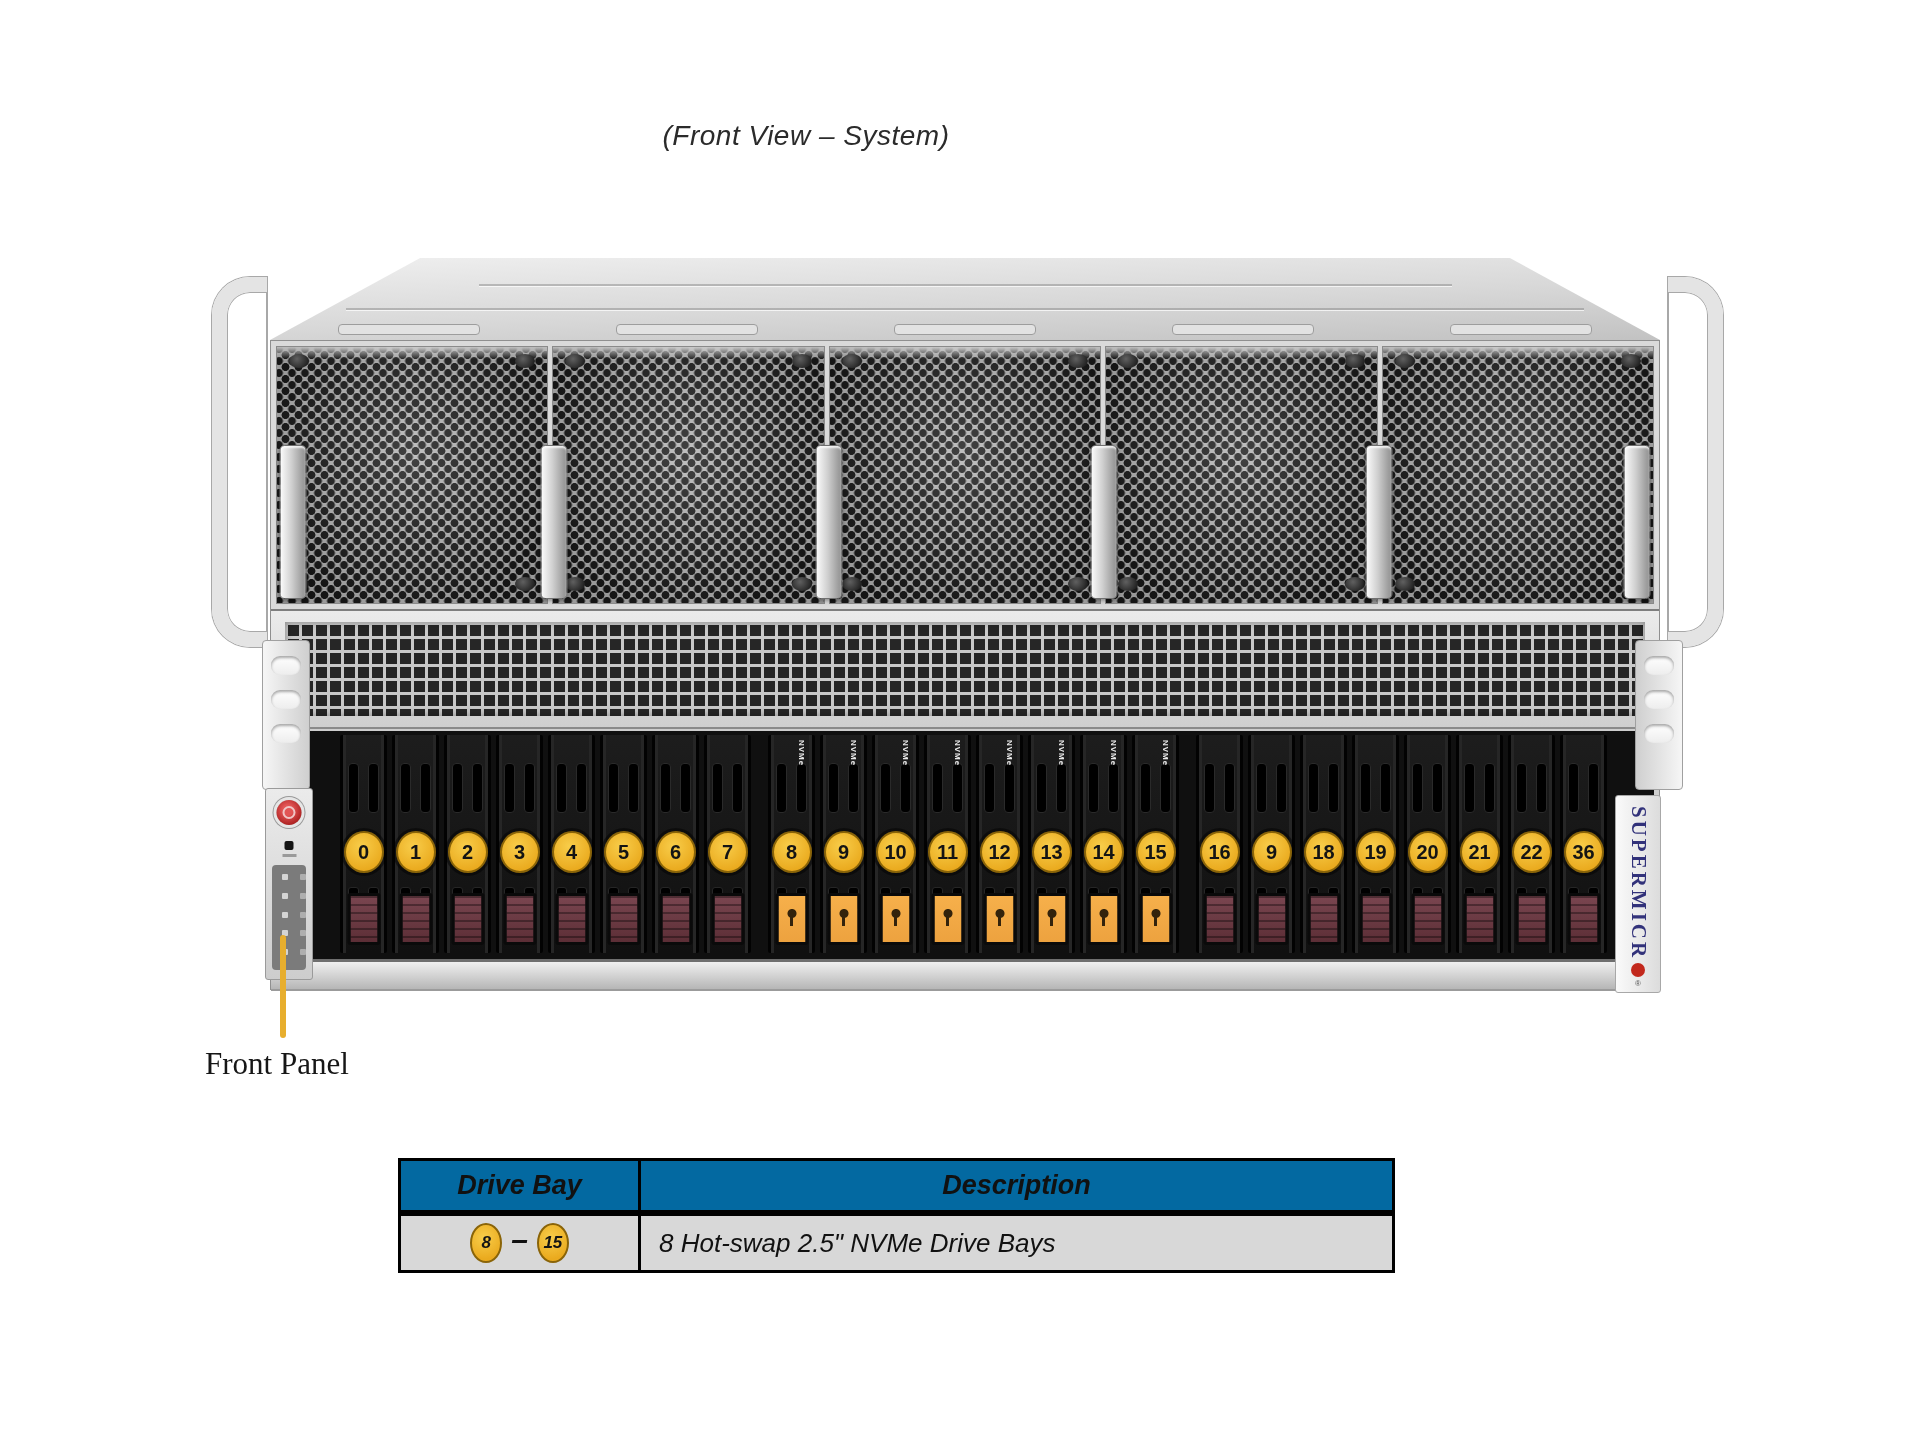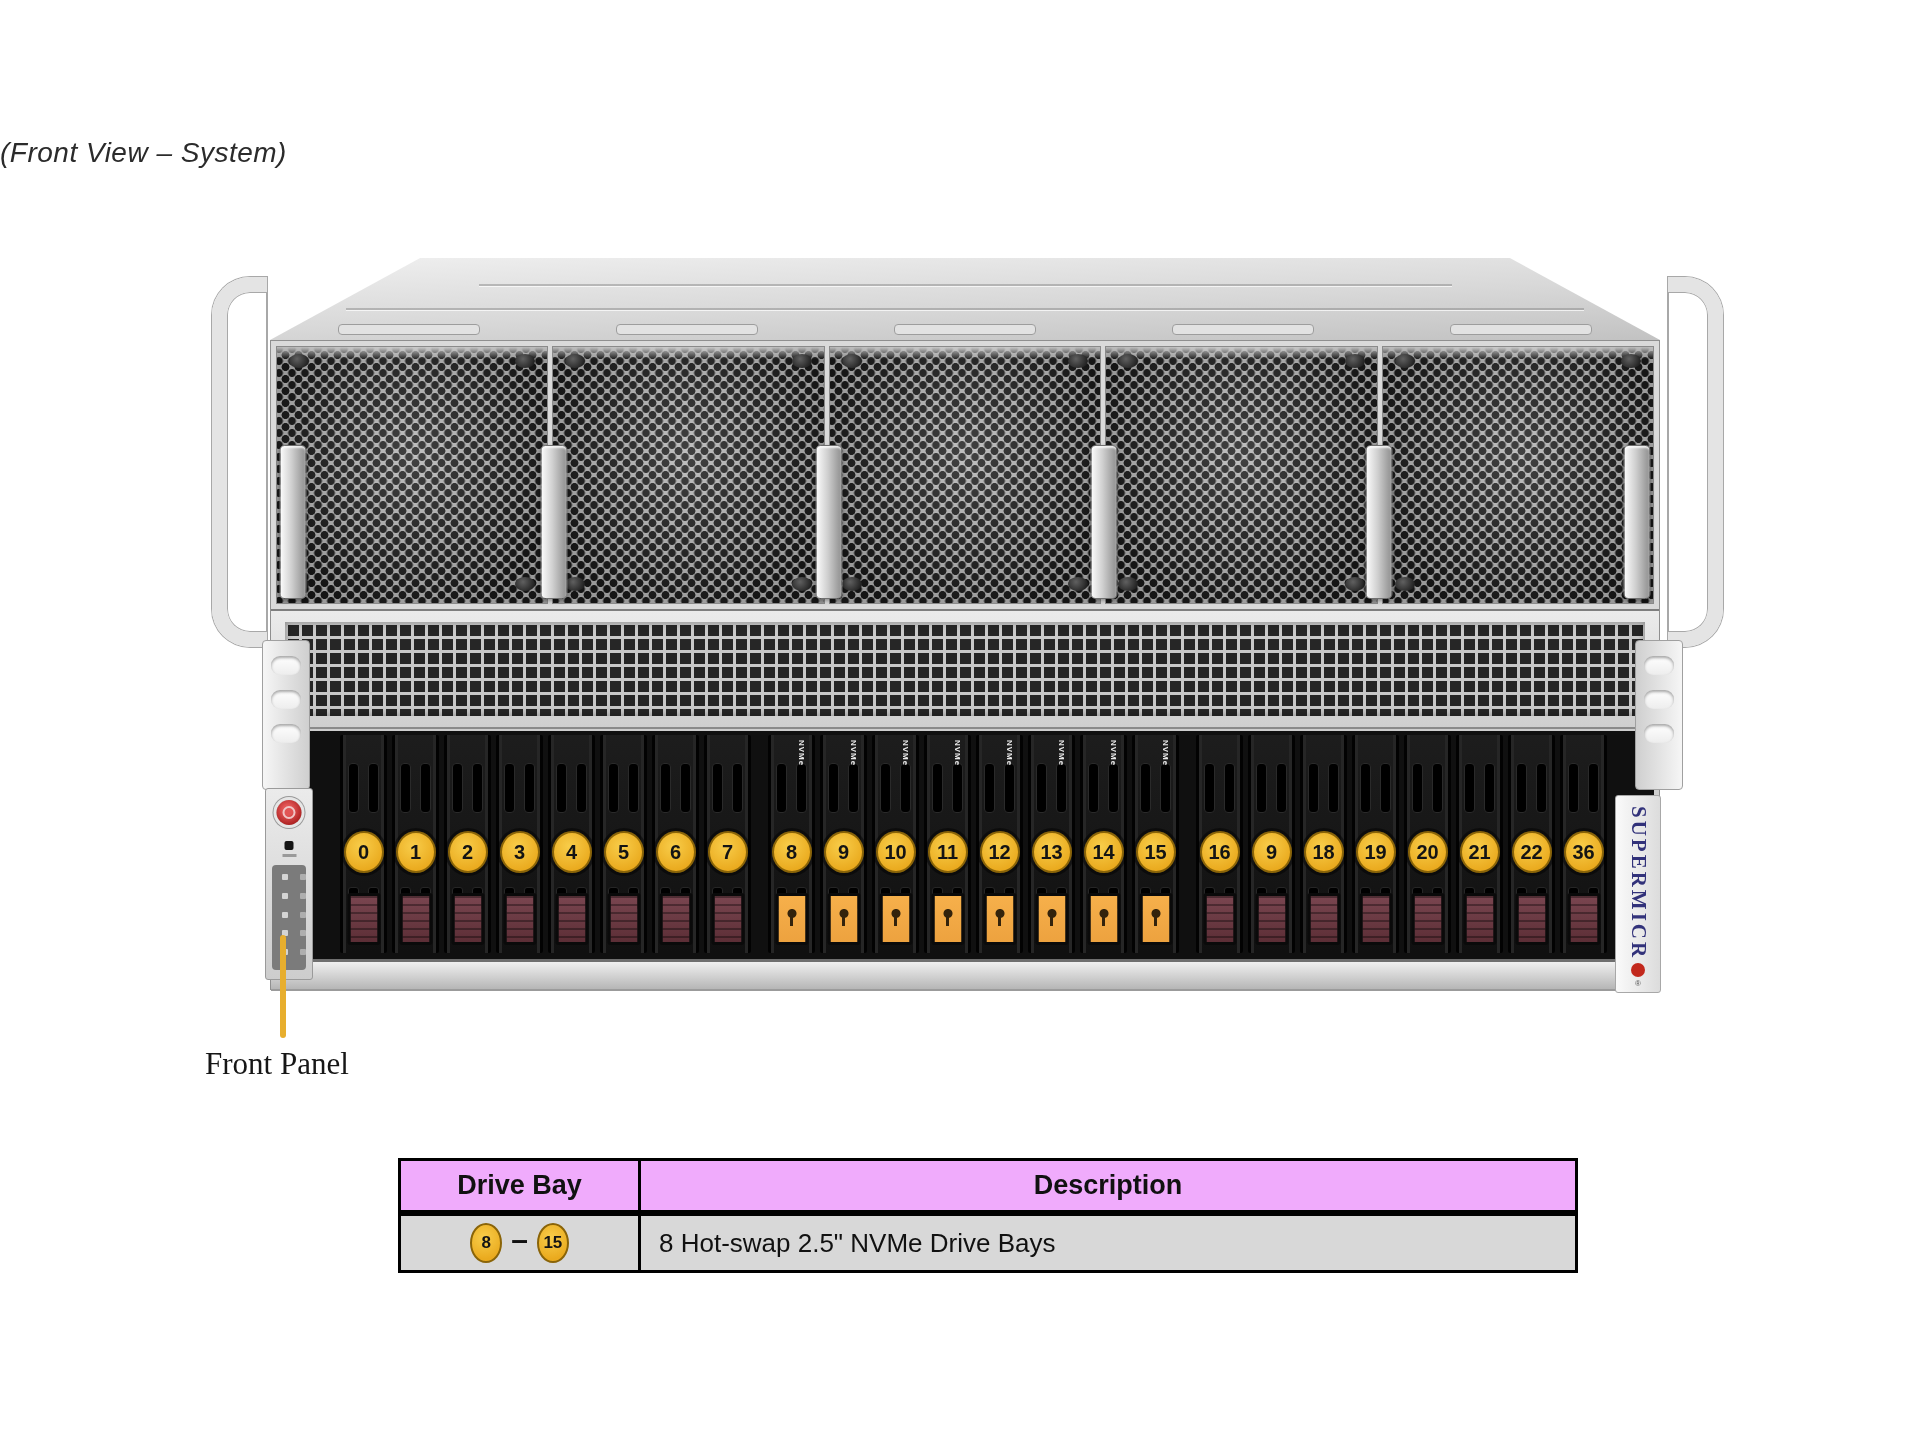--- a/index.html
+++ b/index.html
@@ -5,21 +5,21 @@
   :root{
     --bay-badge:#eaaa1e; --bay-badge-border:#8a6408;
     --nvme-latch:#eda23f; --sata-latch:#6b3a44;
     --brand-text:#32327a; --brand-dot:#c2281c; --arrow:#e7ae2e;
   }
   html,body{margin:0;padding:0;background:#fff;}
   .page{position:relative;width:1920px;height:1440px;background:#fff;overflow:hidden;
         font-family:"Liberation Sans",sans-serif;color:#111;}
 
   
-  .title{position:absolute;top:137px;left:0;width:1612px;text-align:left;
+  .title{position:absolute;top:120px;left:0;width:1612px;text-align:center;
          font-size:28px;font-style:italic;color:#2b2b2b;letter-spacing:.5px;}
 
   
   .chassis{position:absolute;left:215px;top:255px;width:1505px;height:745px;}
 
   
   .lid{position:absolute;left:55px;top:3px;width:1390px;height:82px;
        background:linear-gradient(178deg,#efefef 0%,#d8d8d8 55%,#c2c2c2 100%);
        clip-path:polygon(10.8% 0,89.2% 0,100% 100%,0 100%);}
   .lid-ridge{position:absolute;height:0;border-top:2px solid rgba(128,128,128,.45);
@@ -139,22 +139,22 @@
               font-size:21px;letter-spacing:3px;color:var(--brand-text);}
   .brand-dot{width:14px;height:14px;border-radius:50%;background:var(--brand-dot);margin-top:3px;}
   .brand-reg{font-size:8px;color:#555;margin-top:2px;}
 
   
   .fp-arrow{position:absolute;left:280px;top:935px;width:6px;height:103px;
             background:var(--arrow);border-radius:3px;}
   .fp-label{position:absolute;left:205px;top:1046px;font-size:31px;color:#161616;font-family:Liberation Serif, serif;}
 
   
-  .bays-table{position:absolute;left:398px;top:1158px;width:1180px;border-collapse:collapse;
-              border:3px solid #000;font-size:26px;background:#f0abfc;}
+  .bays-table{position:absolute;left:398px;top:1158px;width:997px;border-collapse:collapse;
+              border:3px solid #000;font-size:26px;background:#0369a1;font-style:italic;}
   .bays-table th{border-bottom:6px solid #000;font-size:27px;font-weight:bold;
                  padding:9px 6px;text-align:center;}
   .bays-table th.c1,.bays-table td.bay-cell{width:225px;border-right:3px solid #000;}
   .bays-table td{border-top:2px solid #000;height:52px;}
   .bays-table tr.shaded{background:#d8d8d8;}
   .bay-cell{text-align:center;vertical-align:middle;}
   .desc-cell{text-align:left;padding-left:18px;}
   .tbadge{display:inline-flex;width:32px;height:40px;border-radius:50%;box-sizing:border-box;
           background:radial-gradient(circle at 42% 35%,#f8cd4a,var(--bay-badge) 75%);
           border:2px solid var(--bay-badge-border);color:#141414;font-weight:bold;font-size:17px;

